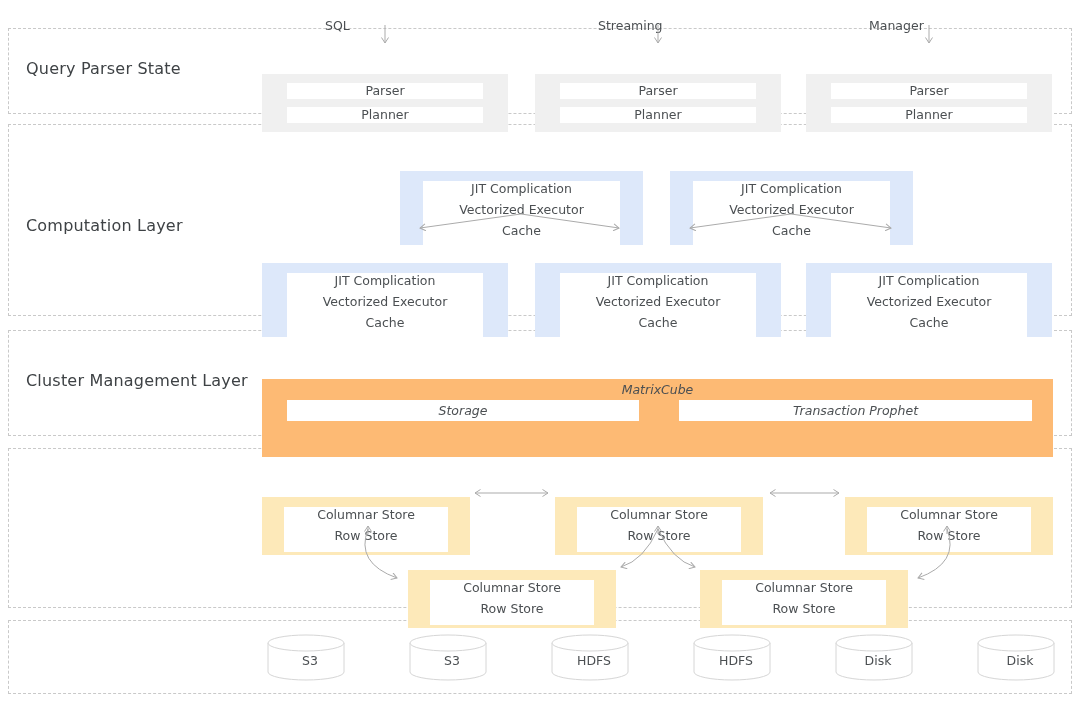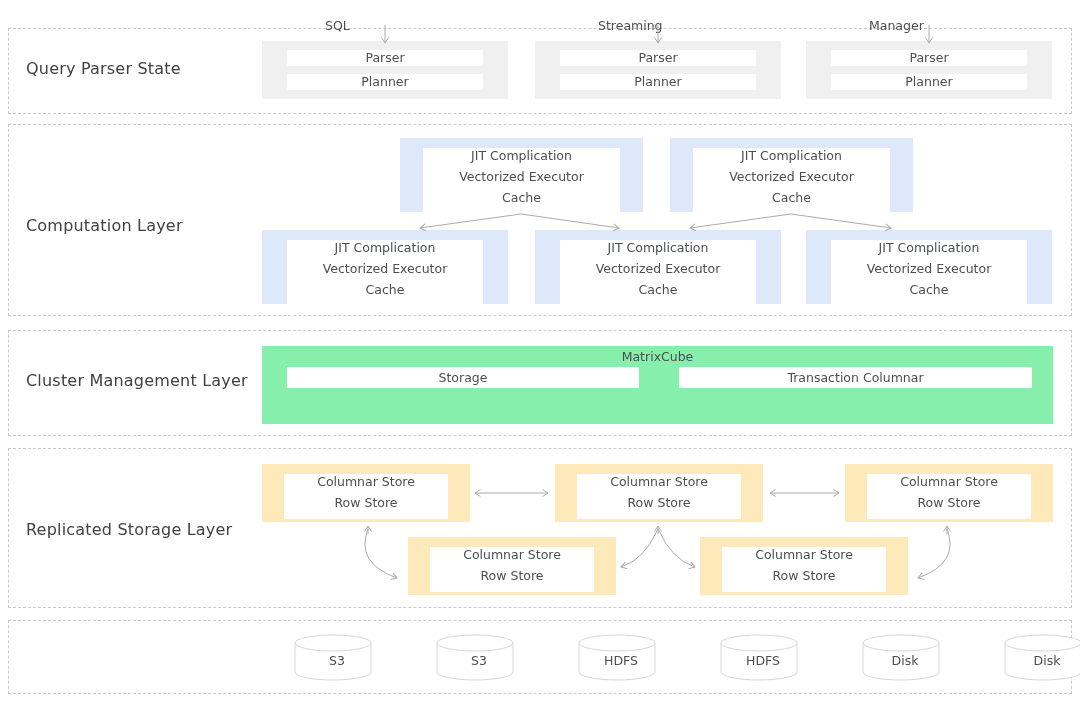--- a/index.html
+++ b/index.html
@@ -1,51 +1,50 @@
 <!DOCTYPE html>
 <html><head>
 <meta charset="utf-8">
 <style>
   html,body{margin:0;padding:0;background:#ffffff;}
   .canvas{position:relative;width:1080px;height:704px;background:#ffffff;overflow:hidden;
           font-family:"DejaVu Sans","Liberation Sans",sans-serif;}
   .layer{position:absolute;left:8px;width:1062px;border:1px dashed #c9c9c9;background:#ffffff;}
   .layer-title{position:absolute;left:26px;font-size:16px;color:#3e4245;letter-spacing:.2px;white-space:nowrap;}
   .src-label{position:absolute;top:6px;width:120px;text-align:left;font-size:12.5px;color:#4b4f52;margin-top:12px;}
-  .group{position:absolute;}
+  .group{position:absolute;margin-top:33px;}
   .g-gray{background:#f0f0f0;}
   .g-blue{background:#dde8fa;}
-  .g-teal{background:#86efac;}
+  .g-teal{background:#fdba74;font-style:italic;}
   .g-yellow{background:#fde9b9;}
   .row{position:absolute;background:#ffffff;text-align:center;font-size:12.5px;color:#4b4f52;
        height:16px;line-height:16px;white-space:nowrap;overflow:hidden;}
   .h15{height:24px;line-height:15px;}
   .h21{height:21px;line-height:21px;}
   .teal-caption{position:absolute;left:0;right:0;top:3px;text-align:center;font-size:12.5px;color:#4b4f52;}
-  .cyl{position:absolute;width:86px;height:48px;margin-left:27px;}
+  .cyl{position:absolute;width:86px;height:48px;}
   .cyl svg{position:absolute;left:0;top:0;}
   .cyl-label{position:absolute;left:0;right:0;top:19px;text-align:center;font-size:12.5px;color:#4b4f52;}
   .overlay{position:absolute;left:0;top:0;z-index:5;pointer-events:none;}
   .overlay path{fill:none;stroke:#ababab;stroke-width:1;}
 </style>
 </head>
 <body>
 
 <div class="canvas">
 
   <div class="layer" style="top:28px;height:84px"></div>
   <div class="layer" style="top:124px;height:190px"></div>
   <div class="layer" style="top:330px;height:104px"></div>
   <div class="layer" style="top:448px;height:158px"></div>
   <div class="layer" style="top:620px;height:72px"></div>
 
   <div class="layer-title" style="top:59px">Query Parser State</div>
   <div class="layer-title" style="top:216px">Computation Layer</div>
   <div class="layer-title" style="top:371px">Cluster Management Layer</div>
-  <div class="layer-title" style="top:520px">Replicated Storage Layer</div>
 
   <div class="src-label" style="left:325px">SQL</div>
   <div class="src-label" style="left:598px">Streaming</div>
   <div class="src-label" style="left:869px">Manager</div>
 
   <div class="group g-gray" style="left:262px;top:41px;width:246px;height:58px">
     <div class="row" style="left:25px;top:9px;width:196px">Parser</div>
     <div class="row" style="left:25px;top:33px;width:196px">Planner</div>
   </div>
   <div class="group g-gray" style="left:535px;top:41px;width:246px;height:58px">
@@ -80,21 +79,21 @@
   </div>
   <div class="group g-blue" style="left:806px;top:230px;width:246px;height:74px">
     <div class="row h15" style="left:25px;top:10px;width:196px">JIT Complication</div>
     <div class="row h15" style="left:25px;top:31px;width:196px">Vectorized Executor</div>
     <div class="row h15" style="left:25px;top:52px;width:196px">Cache</div>
   </div>
 
   <div class="group g-teal" style="left:262px;top:346px;width:791px;height:78px">
     <div class="teal-caption">MatrixCube</div>
     <div class="row h21" style="left:25px;top:21px;width:352px">Storage</div>
-    <div class="row h21" style="left:417px;top:21px;width:353px">Transaction Columnar</div>
+    <div class="row h21" style="left:417px;top:21px;width:353px">Transaction Prophet</div>
   </div>
 
   <div class="group g-yellow" style="left:262px;top:464px;width:208px;height:58px">
     <div class="row h15" style="left:22px;top:10px;width:164px">Columnar Store</div>
     <div class="row h15" style="left:22px;top:31px;width:164px">Row Store</div>
   </div>
   <div class="group g-yellow" style="left:555px;top:464px;width:208px;height:58px">
     <div class="row h15" style="left:22px;top:10px;width:164px">Columnar Store</div>
     <div class="row h15" style="left:22px;top:31px;width:164px">Row Store</div>
   </div>

